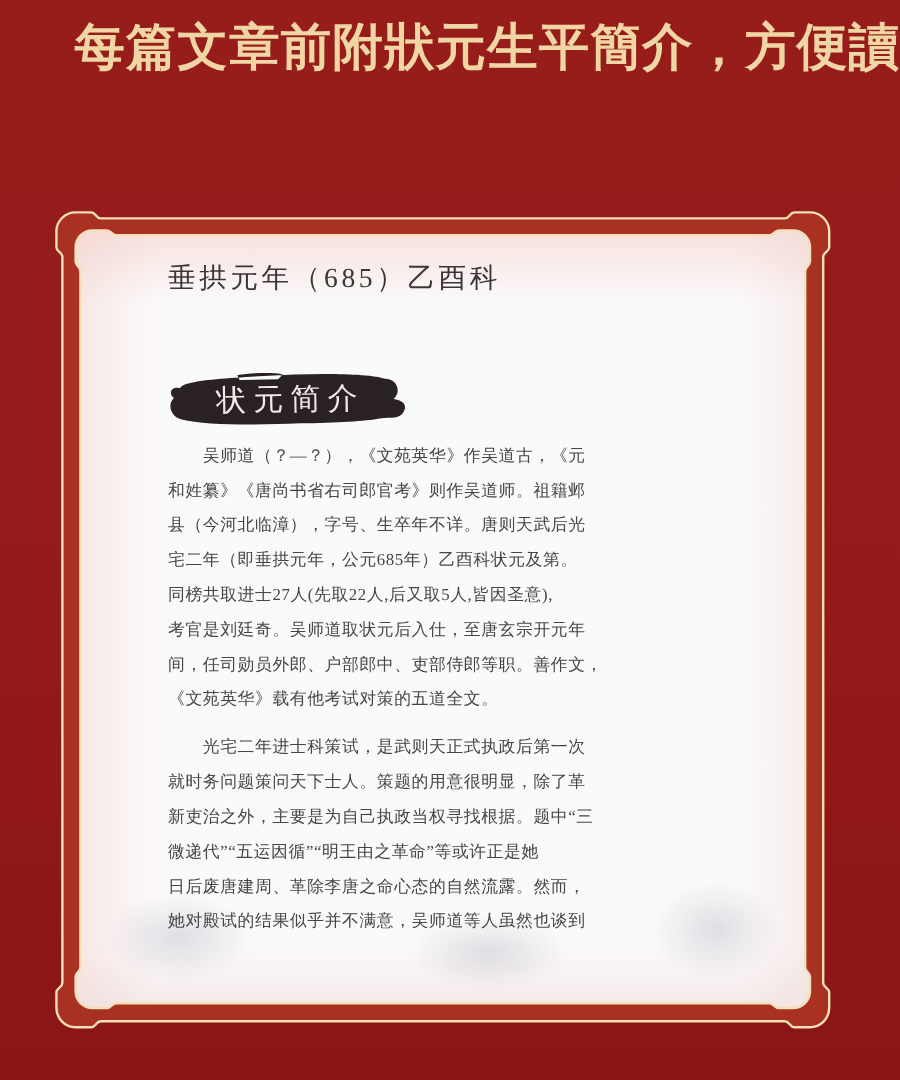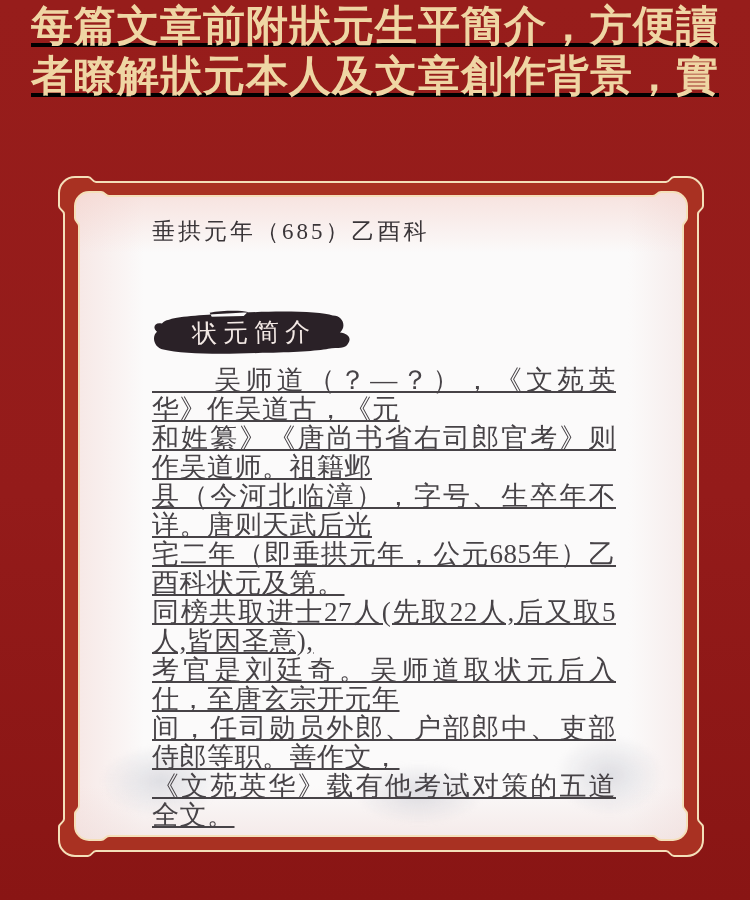--- a/index.html
+++ b/index.html
@@ -7,37 +7,36 @@
     position:relative;
     width:750px;height:900px;
     overflow:hidden;
     background:linear-gradient(180deg,#971d1b 0%,#941b1a 55%,#891514 100%);
     font-family:"Liberation Serif","DejaVu Serif",serif;
   }
 
   
   .banner{
     position:absolute;left:0;top:0;width:750px;
-    padding-top:1px;
-    text-align:center;
-    text-decoration:underline;
+    padding-top:14px;
+    text-align:right;
   }
   .banner-line{
     font-family:"Liberation Sans","DejaVu Sans",sans-serif;
     font-weight:700;
     font-size:42px;
     line-height:50px;
     color:#efd6a4;
     letter-spacing:1px;
     white-space:nowrap;
   }
 
   
   .card{
-    position:absolute;left:64px;top:182px;width:634px;height:669px;
+    position:absolute;left:52px;top:182px;width:634px;height:669px;
   }
   .page{
     position:absolute;left:10px;top:9px;right:10px;bottom:10px;
     border-radius:18px;
     overflow:hidden;
     background:
       linear-gradient(180deg,rgba(243,205,198,.55) 0,rgba(255,255,255,0) 62px),
       linear-gradient(0deg,rgba(238,219,217,.55) 0,rgba(255,255,255,0) 55px),
       linear-gradient(90deg,rgba(241,208,203,.45) 0,rgba(255,255,255,0) 70px),
       linear-gradient(270deg,rgba(238,214,212,.4) 0,rgba(255,255,255,0) 60px),
@@ -86,37 +85,35 @@
     position:absolute;left:0;top:0;width:100%;height:100%;
     display:flex;align-items:center;justify-content:center;
     font-size:25px;
     color:#f3e9e5;
     letter-spacing:6px;
     text-indent:6px;
   }
 
   .bio{
     margin-top:11px;
-    font-size:27px;
+    font-size:14px;
     line-height:29px;
     color:#474347;
     letter-spacing:.5px;
     white-space:pre-line;
     text-align:justify;
-    text-decoration:underline;
   }
 </style>
 </head>
 <body>
 
 <div class="screen">
 
   <div class="banner">
     <div class="banner-line">每篇文章前附狀元生平簡介，方便讀</div>
-    <div class="banner-line">者瞭解狀元本人及文章創作背景，實</div>
   </div>
 
   <div class="card">
 
     <div class="page">
       <div class="cloud c1"></div>
       <div class="cloud c2"></div>
       <div class="cloud c3"></div>
 
       <div class="page-content">

